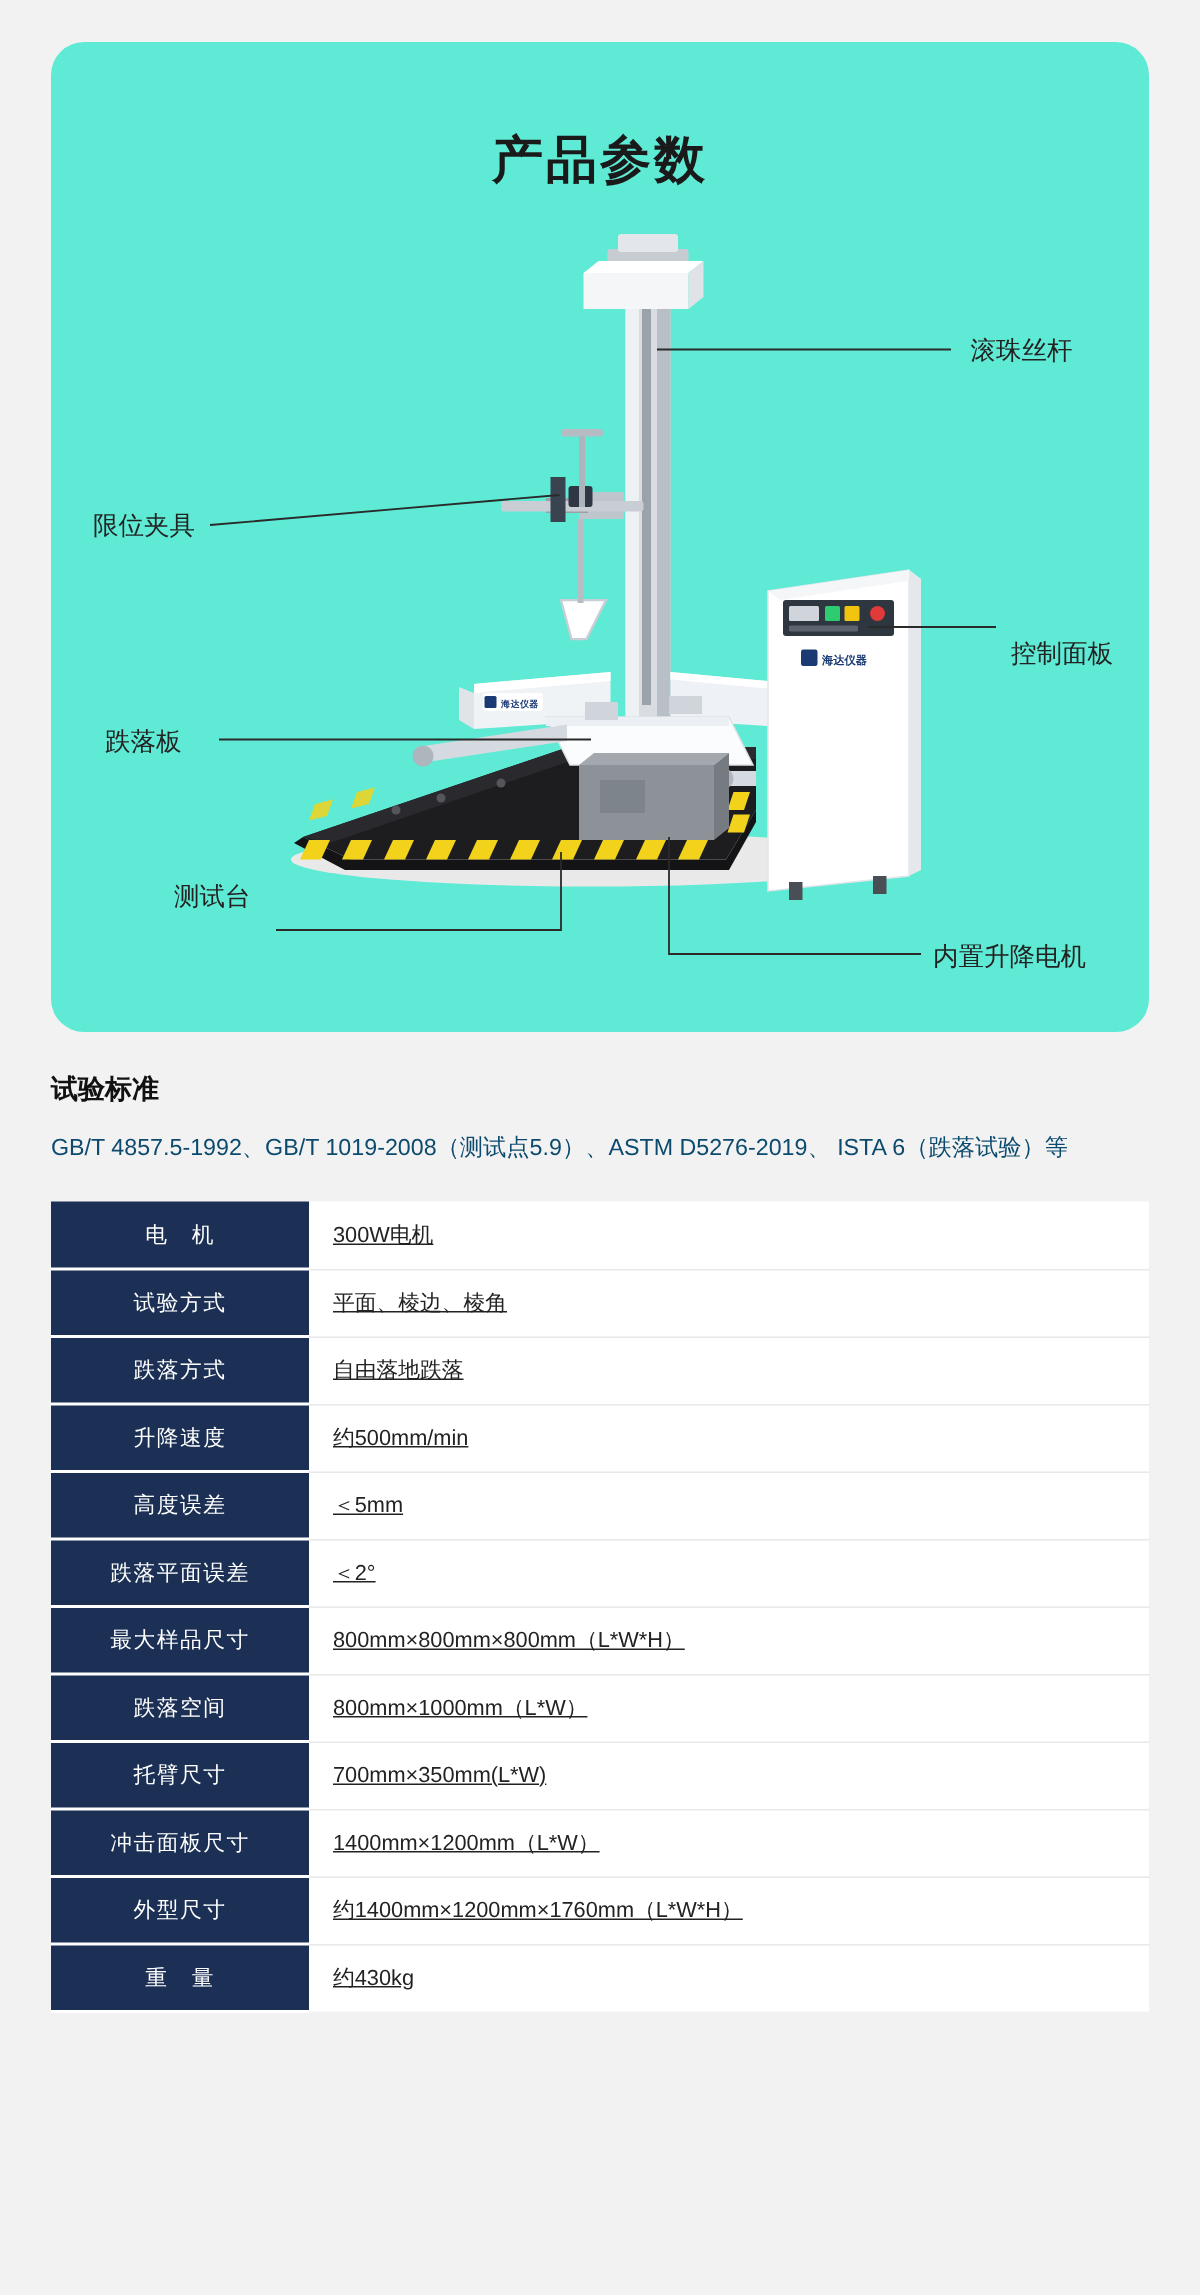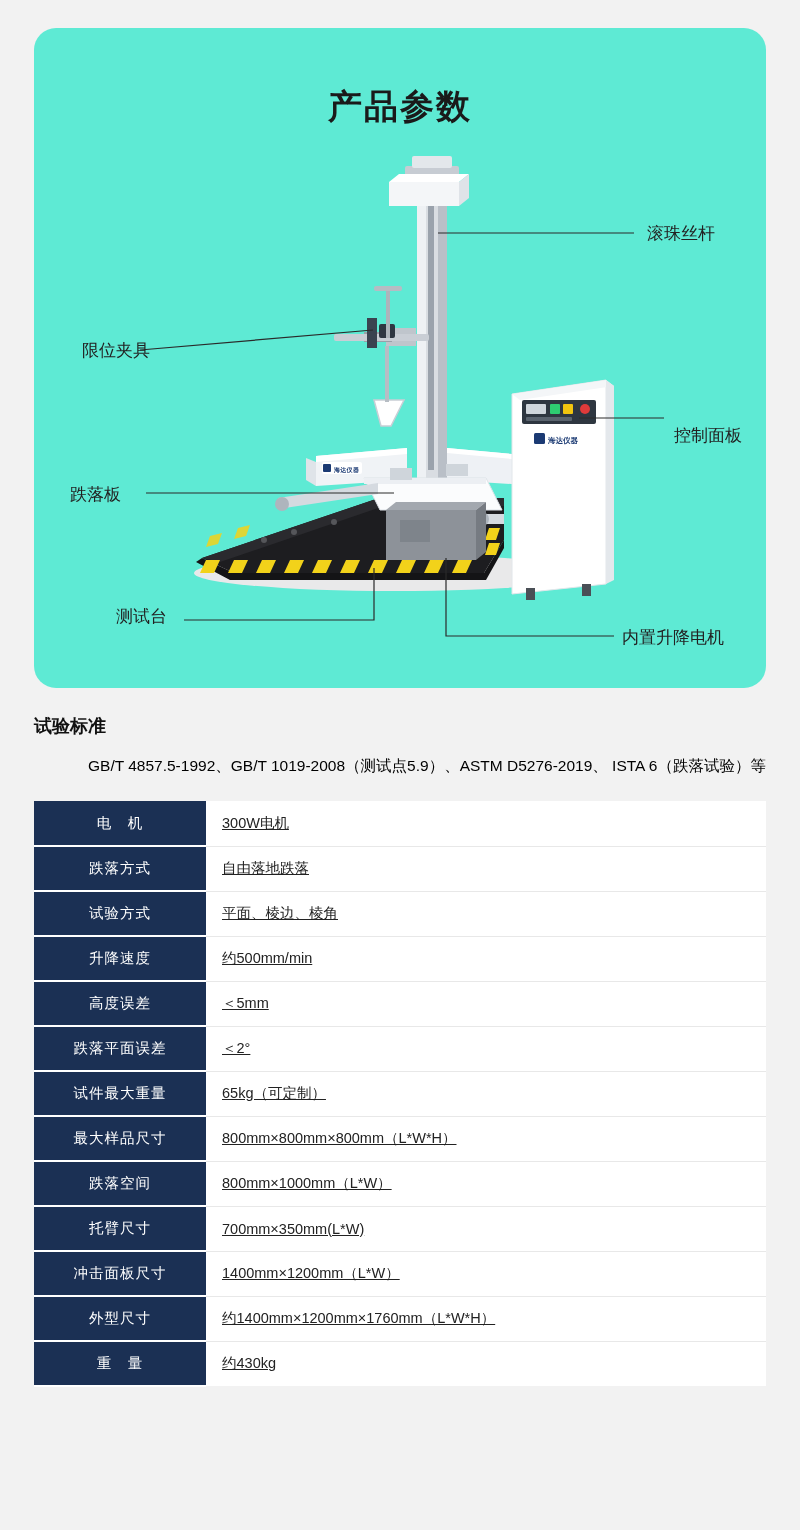--- a/index.html
+++ b/index.html
@@ -55,24 +55,23 @@
     margin: 26px 34px 0 34px;
   }
   .sec-title {
     font-size: 18px;
     font-weight: bold;
     color: #111;
     margin: 0 0 14px 0;
   }
   .sec-text {
     font-size: 15.5px;
-    color: #000000;
+    color: #0c4a6e;
     line-height: 1.75;
     margin: 0;
-    text-align: right;
   }
 
   
   .spec-table {
     margin: 22px 34px 40px 34px;
     border-collapse: collapse;
     width: 732px;
     table-layout: fixed;
   }
   .spec-table tr { height: 45px; }
@@ -230,63 +229,59 @@
       <polyline points="545,390 630,390" fill="none" stroke="#2a2a2a" stroke-width="1.2"></polyline>
 
       <polyline points="360,465 112,465" fill="none" stroke="#2a2a2a" stroke-width="1.2"></polyline>
 
       <polyline points="340,540 340,592 150,592" fill="none" stroke="#2a2a2a" stroke-width="1.2"></polyline>
 
       <polyline points="412,530 412,608 580,608" fill="none" stroke="#2a2a2a" stroke-width="1.2"></polyline>
     </svg>
 
     <div class="callout" style="left:613px; top:194px;">滚珠丝杆</div>
-    <div class="callout" style="left:28px; top:311px;margin-left:20px;">限位夹具</div>
+    <div class="callout" style="left:28px; top:311px;">限位夹具</div>
     <div class="callout" style="left:640px; top:396px;">控制面板</div>
     <div class="callout" style="left:36px; top:455px;">跌落板</div>
-    <div class="callout" style="left:82px; top:577px;">测试台</div>
+    <div class="callout" style="left:82px; top:558px;">测试台</div>
     <div class="callout" style="left:588px; top:598px;">内置升降电机</div>
   </div>
 
   <div class="section">
     <h2 class="sec-title">试验标准</h2>
     <p class="sec-text">GB/T 4857.5-1992、GB/T 1019-2008（测试点5.9）、ASTM D5276-2019、 ISTA 6（跌落试验）等</p>
   </div>
 
   <table class="spec-table">
     <tbody>
       <tr>
         <td class="key">电　机</td>
         <td class="val">300W电机</td>
       </tr>
       <tr>
+        <td class="key">试验方式</td>
+        <td class="val">平面、棱边、棱角</td>
+      </tr>
+      <tr>
         <td class="key">跌落方式</td>
         <td class="val">自由落地跌落</td>
       </tr>
       <tr>
-        <td class="key">试验方式</td>
-        <td class="val">平面、棱边、棱角</td>
-      </tr>
-      <tr>
         <td class="key">升降速度</td>
         <td class="val">约500mm/min</td>
       </tr>
       <tr>
         <td class="key">高度误差</td>
         <td class="val">＜5mm</td>
       </tr>
       <tr>
         <td class="key">跌落平面误差</td>
         <td class="val">＜2°</td>
       </tr>
       <tr>
-        <td class="key">试件最大重量</td>
-        <td class="val">65kg（可定制）</td>
-      </tr>
-      <tr>
         <td class="key">最大样品尺寸</td>
         <td class="val">800mm×800mm×800mm（L*W*H）</td>
       </tr>
       <tr>
         <td class="key">跌落空间</td>
         <td class="val">800mm×1000mm（L*W）</td>
       </tr>
       <tr>
         <td class="key">托臂尺寸</td>
         <td class="val">700mm×350mm(L*W)</td>

